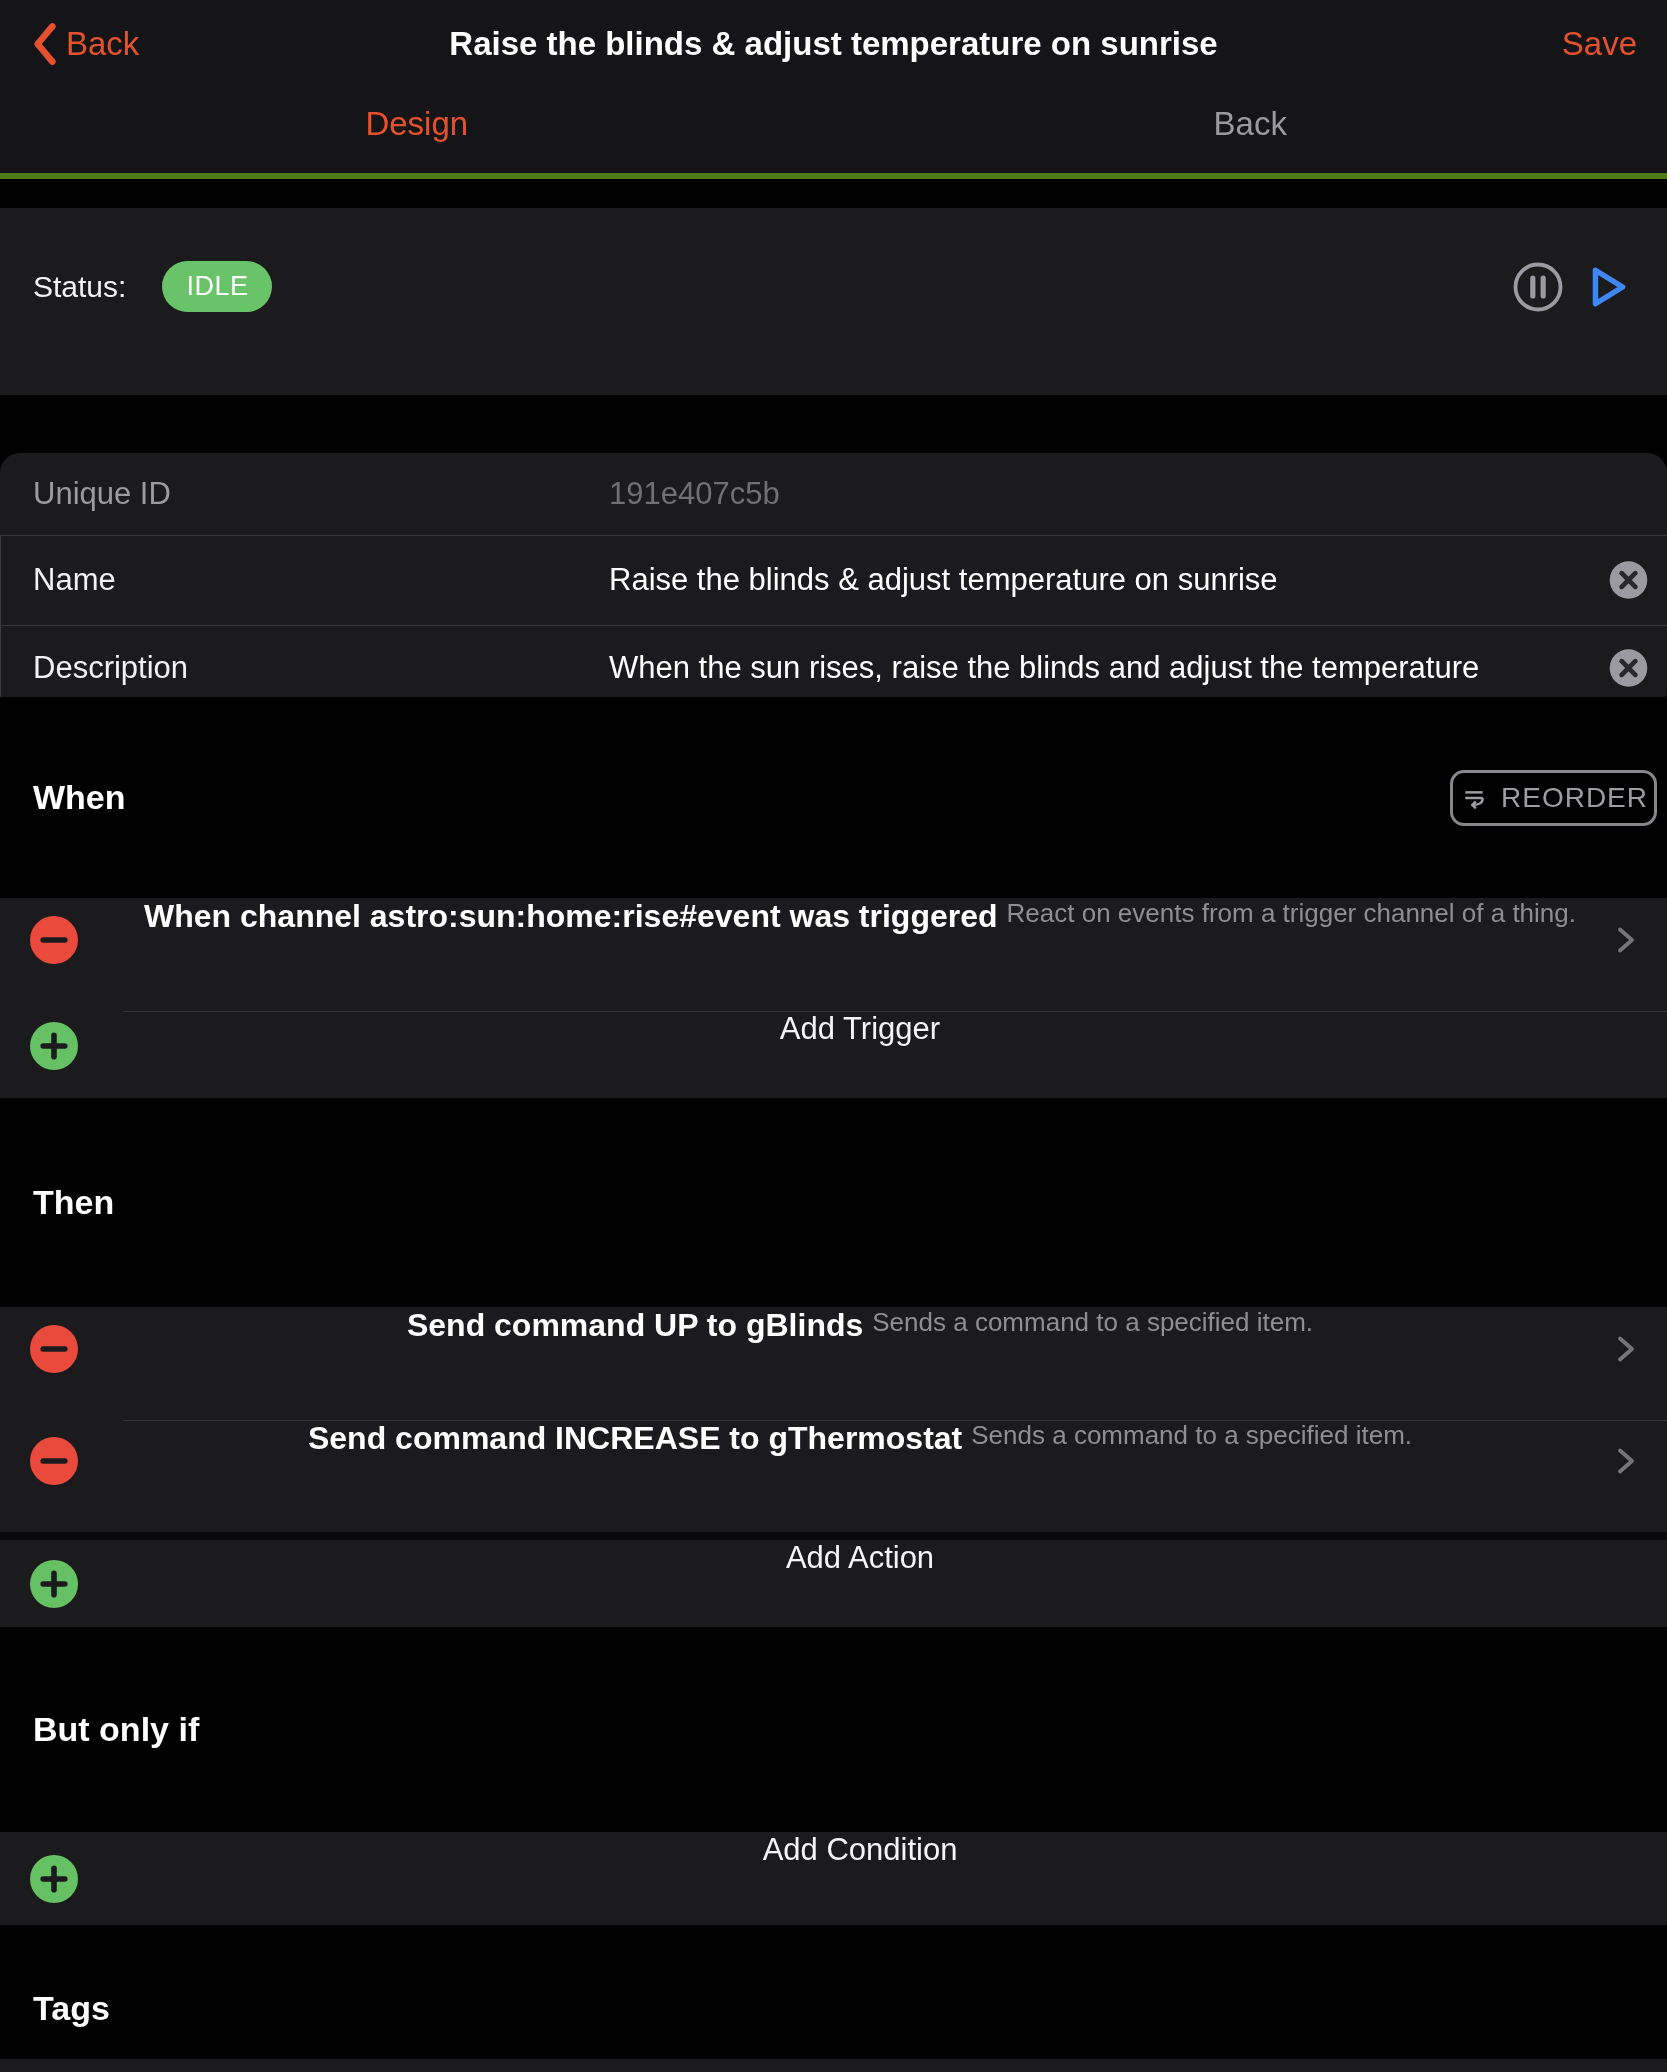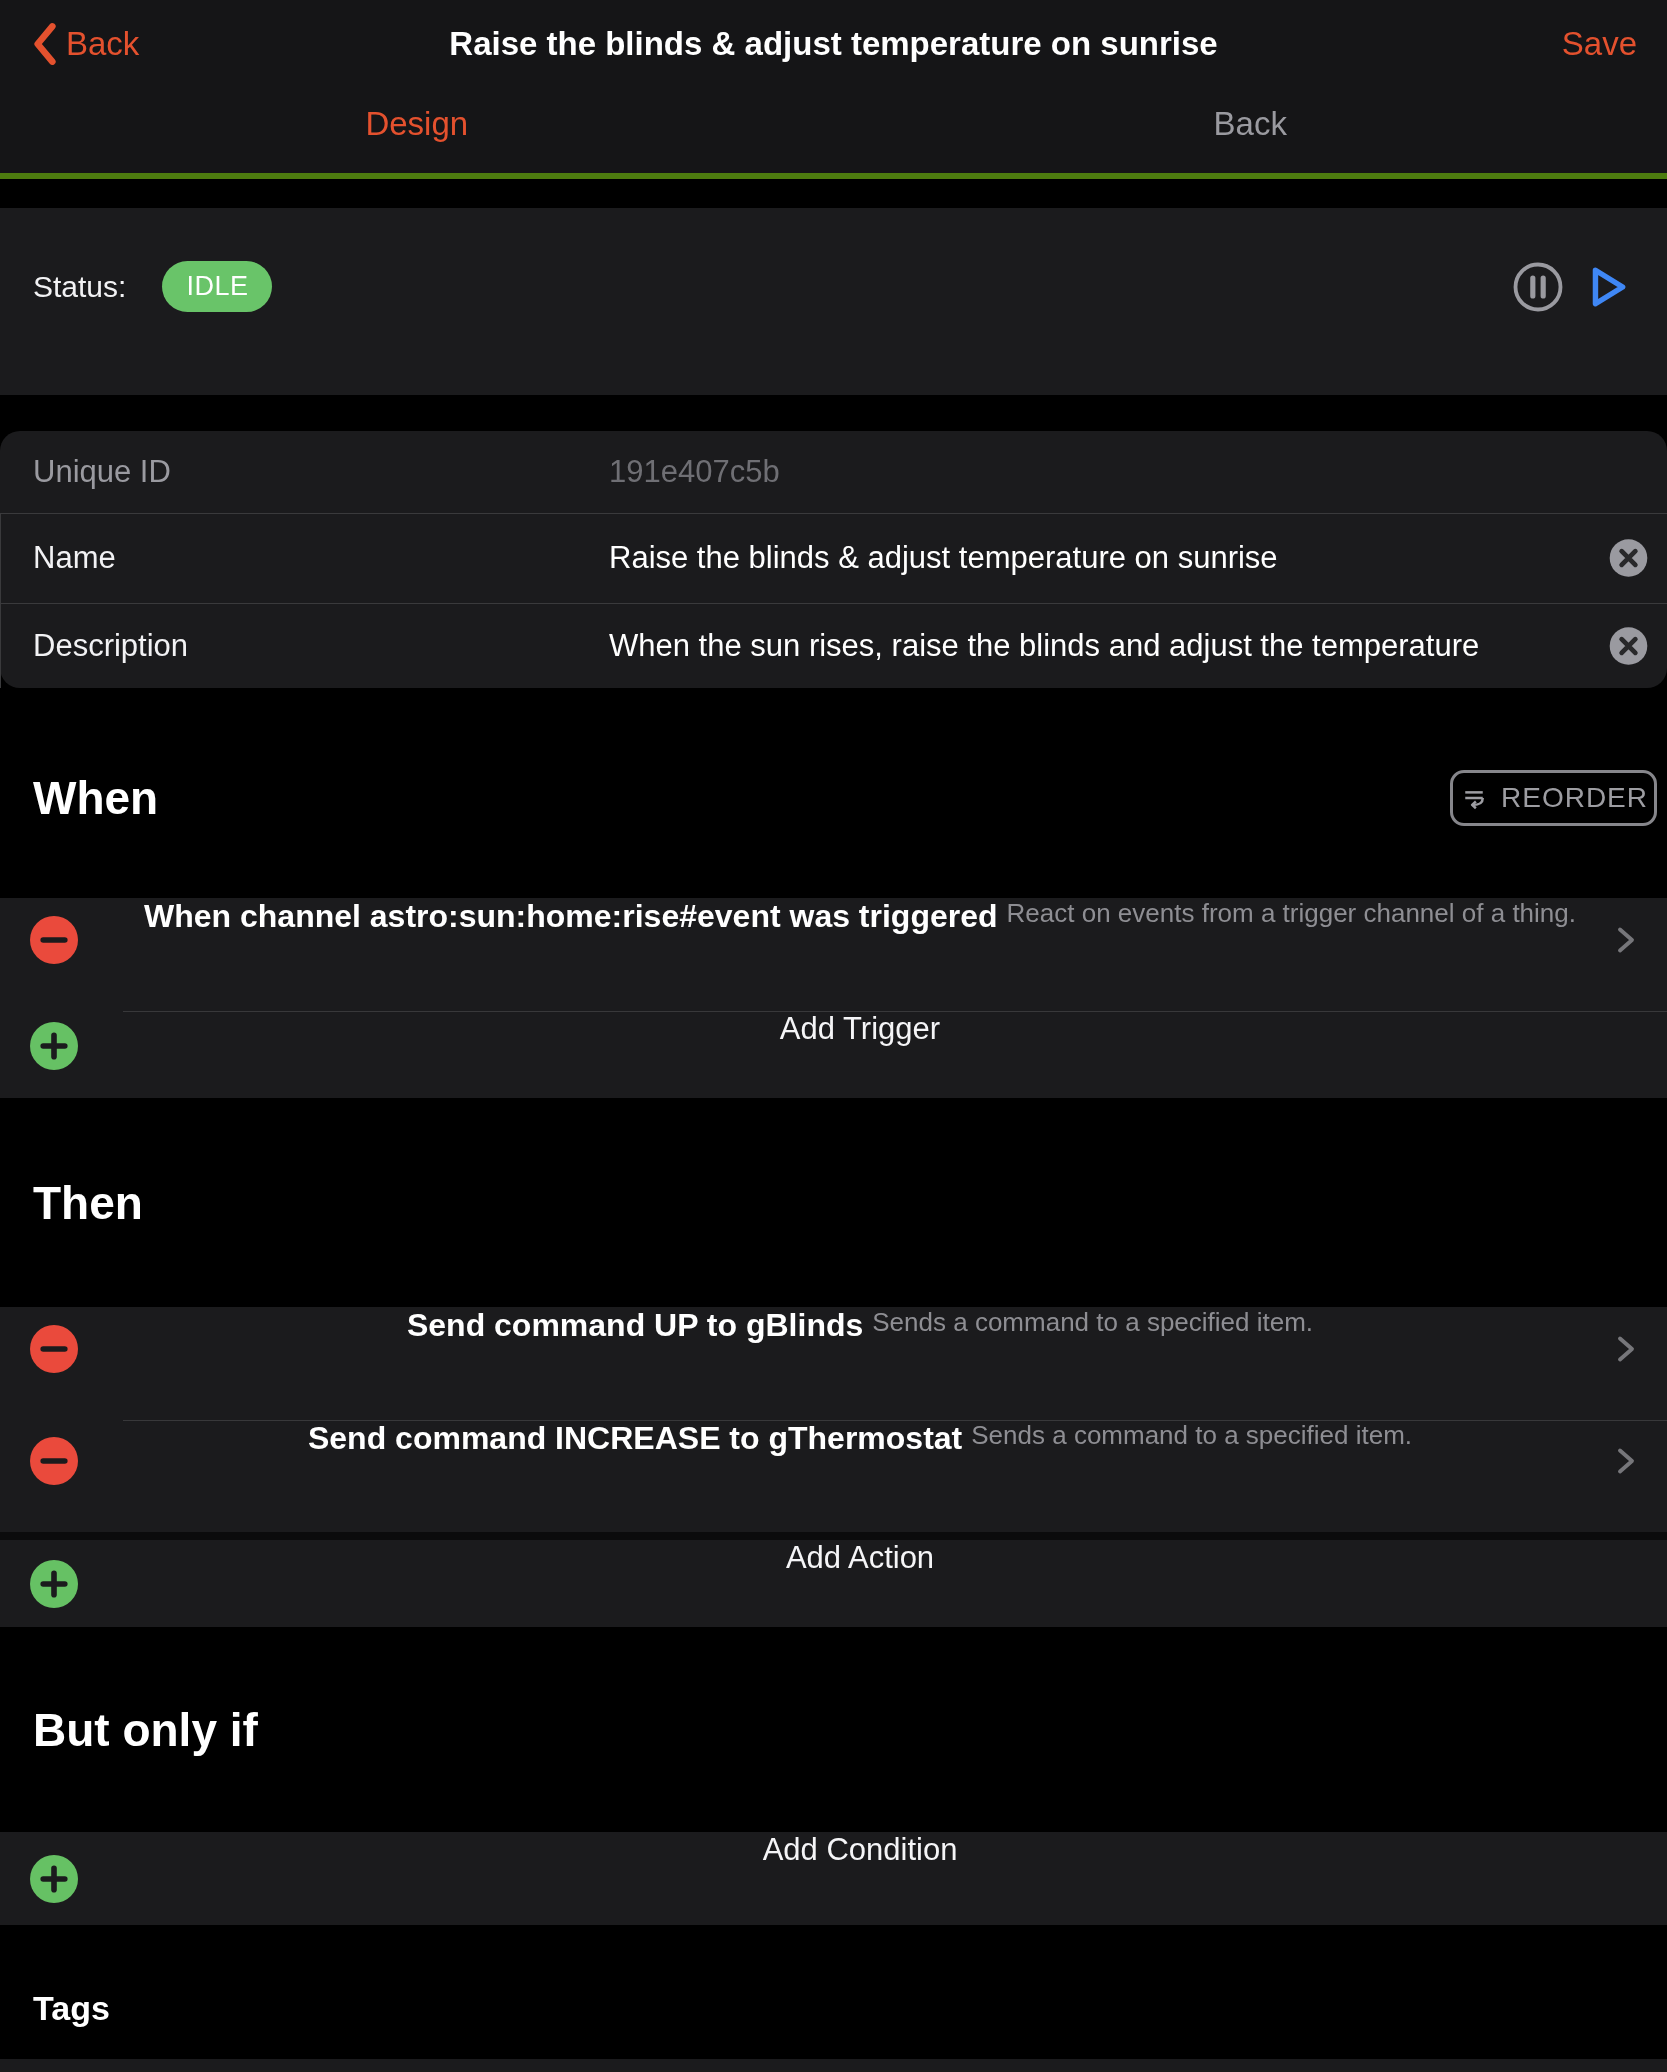--- a/index.html
+++ b/index.html
@@ -22,36 +22,36 @@
   
   .card{position:absolute;left:0;right:0;background:#1b1b1d;}
   
   .status-card{top:208px;height:157px;display:flex;align-items:center;padding:0 36px 30px 33px;}
   .status-label{font-size:30px;color:#f2f2f4;}
   .status-badge{margin-left:36px;background:#69c469;color:#fff;font-size:27px;letter-spacing:.5px;
     padding:10px 24px;border-radius:999px;}
   .status-actions{margin-left:auto;display:flex;align-items:center;gap:20px;}
   .icon-btn{display:flex;align-items:center;justify-content:center;cursor:pointer;background:none;border:none;padding:0;}
   
-  .form-card{top:431px;height:257px;display:flex;flex-direction:column;border-radius:20px;}
+  .form-card{top:453px;height:257px;display:flex;flex-direction:column;border-radius:20px;}
   .form-row{position:relative;display:flex;align-items:center;padding:0 72px 0 33px;}
   .form-row.r1{height:82px;}
   .form-row.r2{height:90px;}
   .form-row.r3{height:85px;}
   .form-row + .form-row{box-shadow:inset 33px 1px 0 -32px #3a3a3c, inset 0 1px 0 #3a3a3c;}
   .form-label{width:576px;flex:none;font-size:31px;color:#f2f2f4;}
   .form-label.muted{color:#9a9aa0;}
   .form-value{flex:1;font-size:31px;color:#fff;white-space:nowrap;}
   .form-value.muted{color:#6f6f74;}
   input.form-value{background:transparent;border:none;outline:none;padding:0;
     font-family:"Liberation Sans","DejaVu Sans",sans-serif;}
   .clear-btn{position:absolute;right:18px;top:50%;transform:translateY(-50%);}
   
   .section-head{position:absolute;left:0;right:0;display:flex;align-items:center;padding:0 33px;background:#000;}
-  .section-head h2{margin:0;font-size:46px;font-weight:bold;color:#fff;}
+  .section-head h2{margin:0;font-size:34px;font-weight:bold;color:#fff;}
   .head-when{top:697px;height:201px;}
   .head-then{top:1098px;height:209px;}
   .head-butonlyif{top:1627px;height:205px;}
   .head-tags{top:1958px;height:101px;}
   .head-tags h2{font-size:34px;}
   .reorder-btn{position:absolute;right:10px;top:50%;transform:translateY(-50%);
     display:flex;align-items:center;justify-content:center;gap:12px;
     width:207px;height:56px;border:3px solid #86868b;border-radius:14px;
     color:#9d9da2;font-size:28px;letter-spacing:1px;background:none;cursor:pointer;}
   

